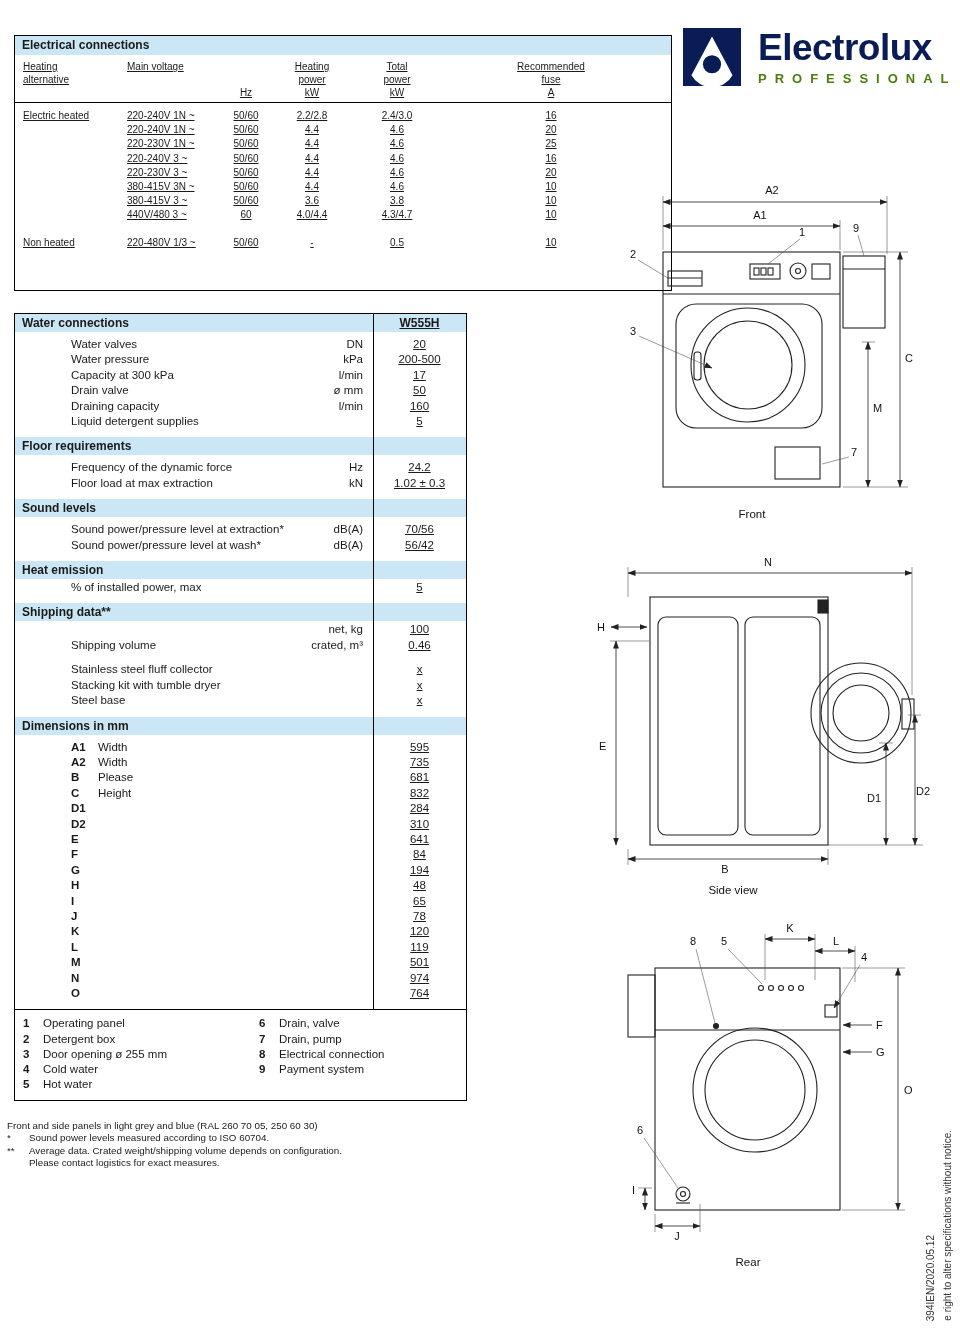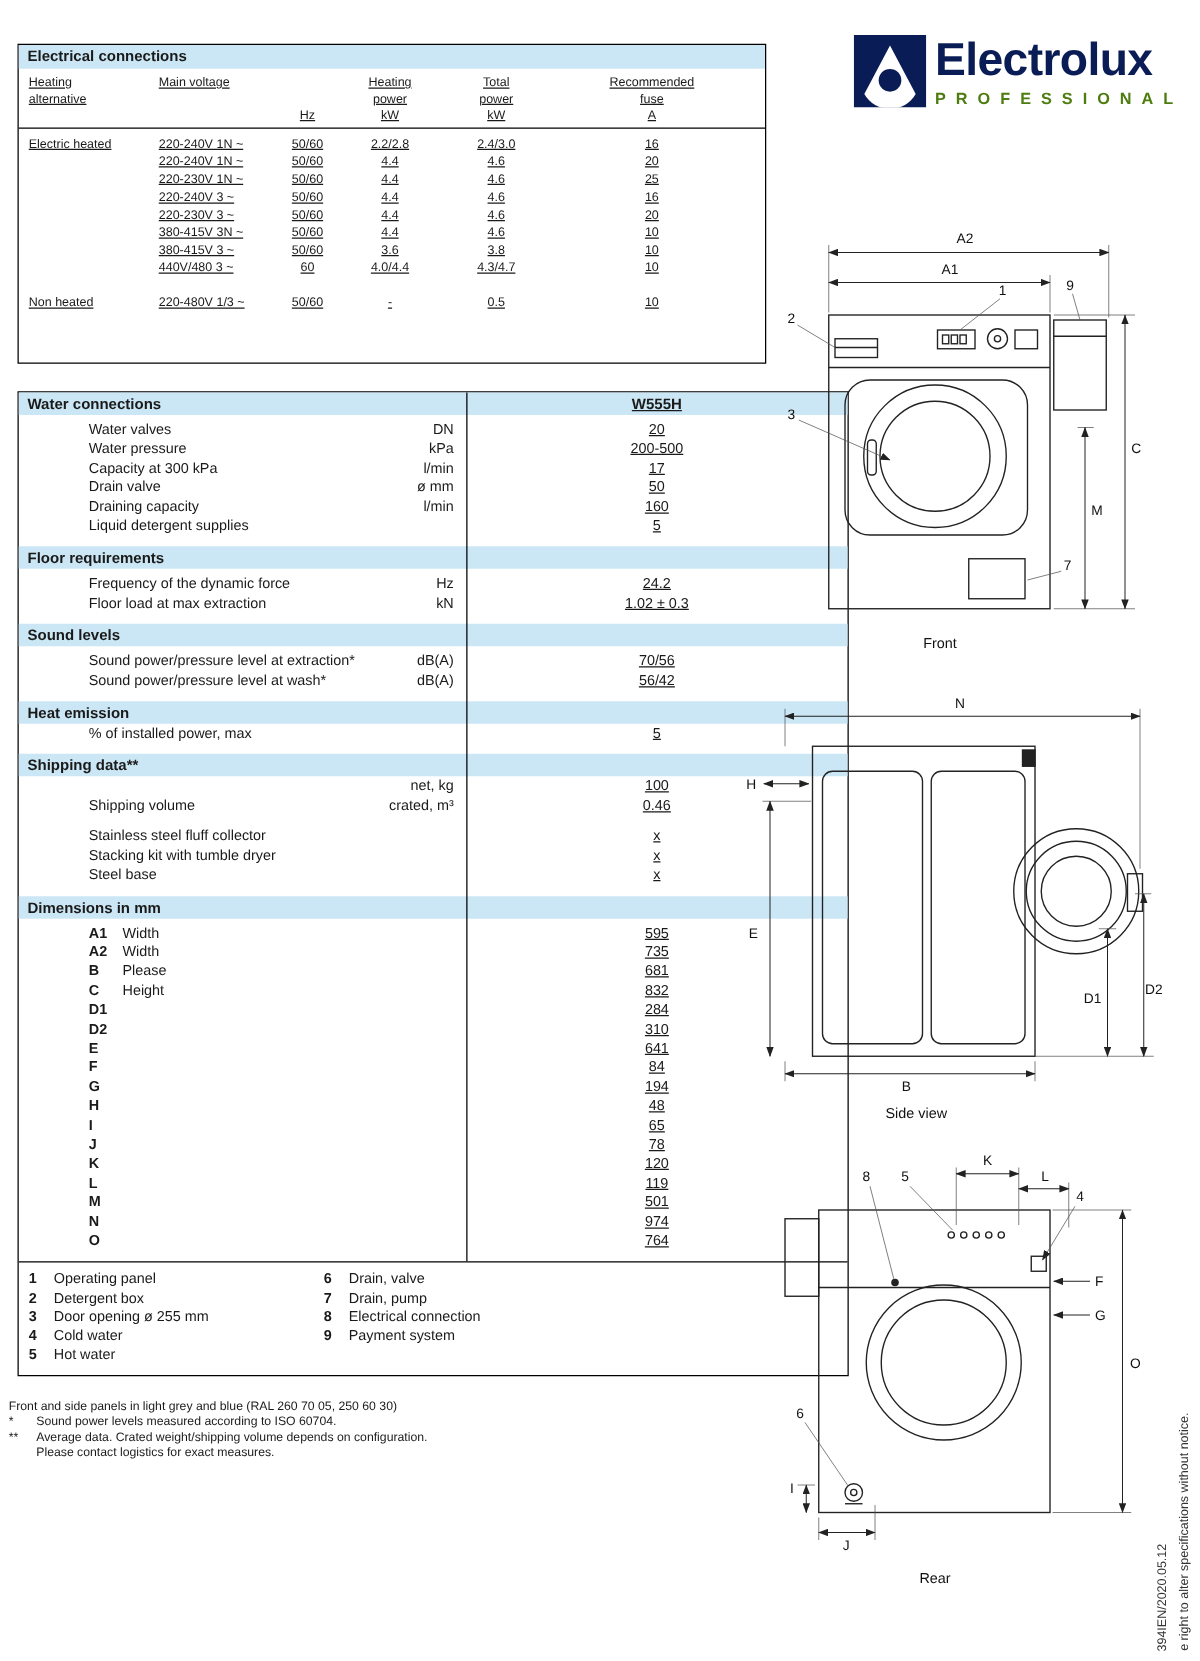--- a/index.html
+++ b/index.html
@@ -3,32 +3,32 @@
 <meta charset="utf-8">
 <title>W555H</title>
 <style>
   * { margin:0; padding:0; box-sizing:border-box; }
   html,body { background:#fff; }
   body { width:960px; height:1329px; position:relative; font-family:"Liberation Sans",sans-serif; color:#1a1a1a; overflow:hidden; }
 
   .sec-bar { background:#cbe7f5; font-weight:bold; font-size:12px; padding:2px 7px 3px; }
 
   
-  .elec { position:absolute; left:14px; top:35px; width:599px; border:1px solid #000; }
+  .elec { position:absolute; left:14px; top:35px; width:658px; border:1px solid #000; }
   .elec-grid { display:grid; grid-template-columns:104px 96px 46px 86px 84px 1fr; padding:0 8px; font-size:10px;text-decoration:underline; }
   .elec-head { padding-top:5px; padding-bottom:3px; border-bottom:1px solid #000; line-height:13px; align-items:start; }
   .pre { white-space:pre-line; }
   .ctr { text-align:center; }
   .hz-cell { align-self:end; text-align:center; }
   .elec-body { padding:6px 0 40px; }
   .elec-row { line-height:14.2px; }
   .row-gap { margin-top:13px; }
 
   
-  .water { position:absolute; left:14px; top:313px; width:665px; border:1px solid #000; font-size:11.5px; }
+  .water { position:absolute; left:14px; top:313px; width:453px; border:1px solid #000; font-size:11.5px; }
   .w-main { position:relative; }
   .w-divider { position:absolute; top:0; bottom:0; left:358px; width:1px; background:#000; }
   .w-row { display:grid; grid-template-columns:358px 1fr; line-height:15.4px; }
   .w-left { display:flex; justify-content:space-between; padding:0 10px 0 8px;margin-left:48px; }
   .w-val { text-align:center;text-decoration:underline; }
   .w-bar { background:#cbe7f5; font-weight:bold; font-size:12px; line-height:18px; }
   .bar-left { padding-left:7px; }
   .sec-bar2 { background:#cbe7f5; font-weight:bold; font-size:12px; line-height:18px; padding-left:7px; }
   .w-group { padding:5px 0 8px; }
   .w-group.more-top { padding-top:1px; }
@@ -39,21 +39,21 @@
   .legend-item { line-height:15.2px; display:flex; }
   .legend-num { font-weight:bold; width:20px; flex:none; }
 
   
   .footnotes { position:absolute; left:7px; top:1120px; width:500px; font-size:9.8px; line-height:12.4px; }
   .fn { display:flex; }
   .fn-marker { width:22px; flex:none; }
   .fn-indent { margin-left:22px; }
 
   
-  .logo { position:absolute; left:683px; top:28px; display:flex; gap:7px; align-items:center; }
+  .logo { position:absolute; left:683px; top:28px; display:flex; gap:17px; align-items:center; }
   .logo-mark { width:58px; height:58px; }
   .logo-brand { font-size:37px; font-weight:bold; color:#0a1c55; letter-spacing:-0.5px; line-height:40px; }
   .logo-sub { font-size:13px; font-weight:600; color:#4d7c0f; letter-spacing:8px; margin-top:3px; white-space:nowrap; }
 
   
   .front-svg { position:absolute; left:600px; top:172px; }
   .side-svg  { position:absolute; left:583px; top:555px; }
   .rear-svg  { position:absolute; left:583px; top:922px; }
   svg .ln   { stroke:#222; stroke-width:1.1; fill:none; }
   svg .thin { stroke:#555; stroke-width:0.6; fill:none; }

